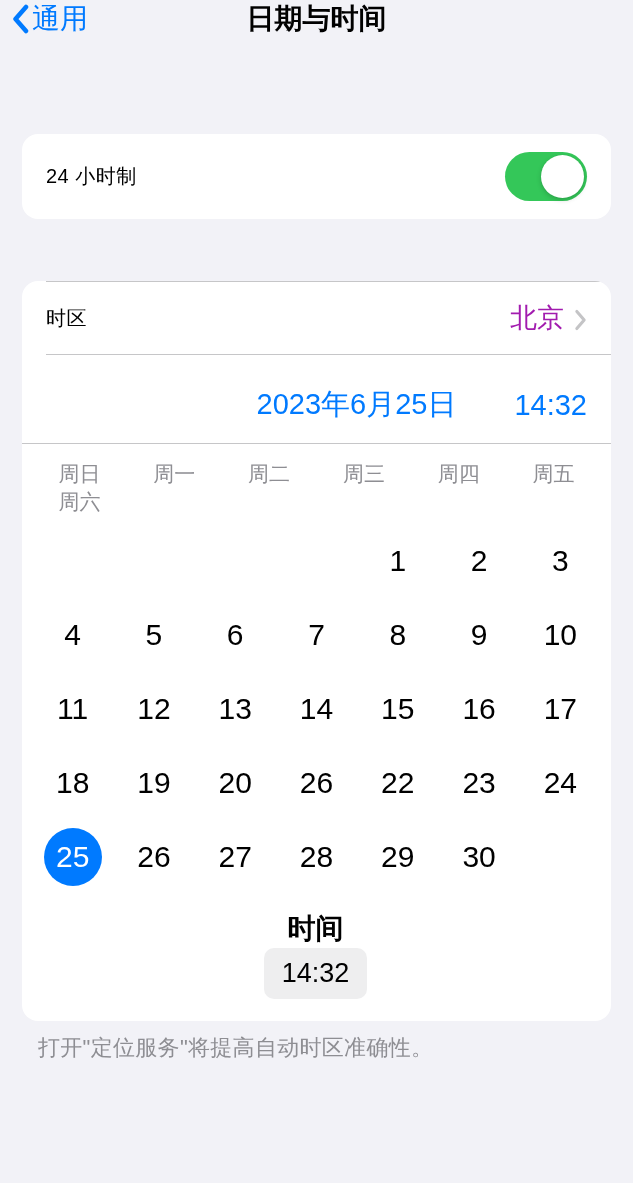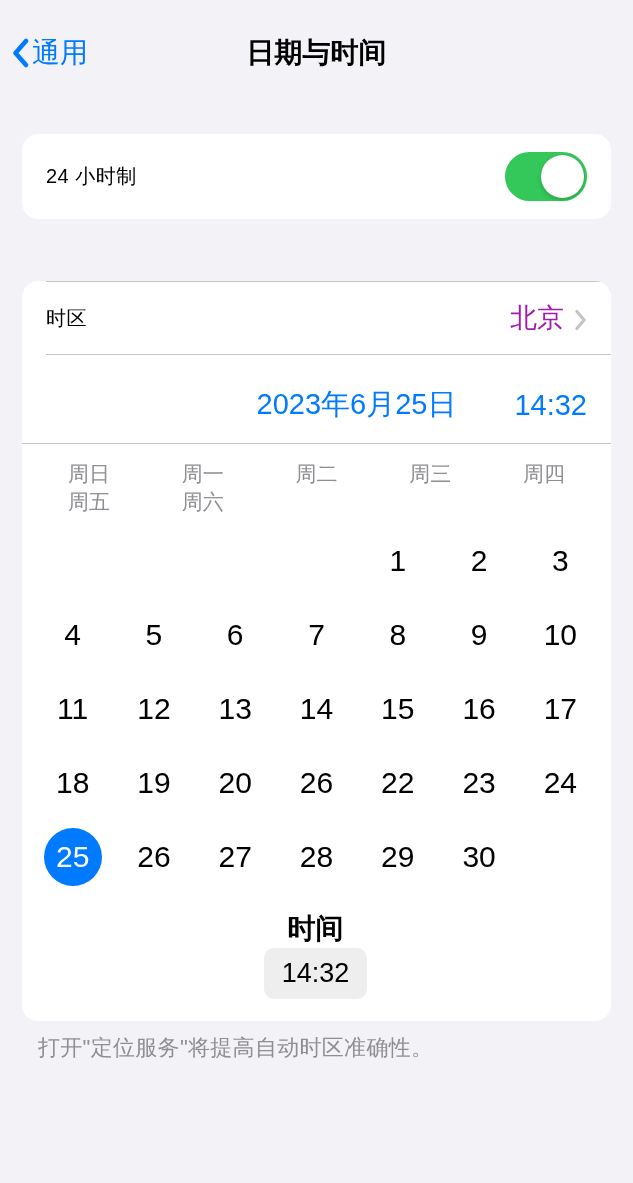--- a/index.html
+++ b/index.html
@@ -6,21 +6,21 @@
     body {
       font-family: -apple-system, BlinkMacSystemFont, "Helvetica Neue", Arial, sans-serif;
       background: #f2f2f7;
       width: 633px;
       height: 1183px;
       overflow: hidden;
       color: #000;
     }
     .nav-bar {
       display: flex;
-      align-items: flex-end;
+      align-items: flex-start;
       height: 72px;
       position: relative;
       padding: 0 10px;
     }
     .back-group {
       display: flex;
       align-items: center;
       color: #007aff;
       font-size: 28px;
       gap: 2px;
@@ -138,21 +138,21 @@
       gap: 50px;
     }
     .nav-arrow {
       width: 20px;
       height: 32px;
       color: #007aff;
       display: inline-block;
     }
     .weekday-row {
       display: grid;
-      grid-template-columns: repeat(5, 1fr);
+      grid-template-columns: repeat(6, 1fr);
       text-align: center;
       padding: 6px 0 8px 0;
     }
     .weekday {
       font-size: 21px;
       color: #8e8e93;
       font-weight: 500;
     }
     .days-grid {
       display: grid;

